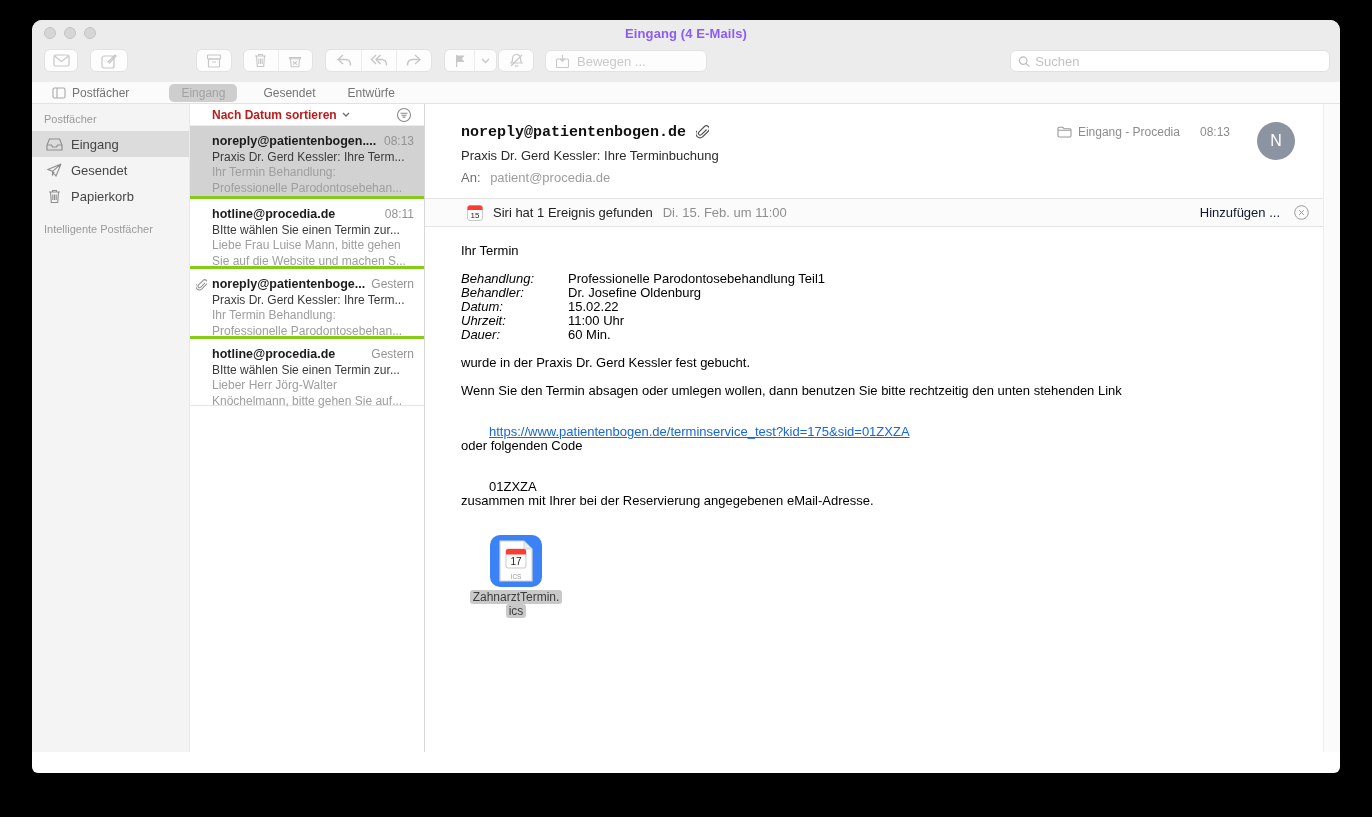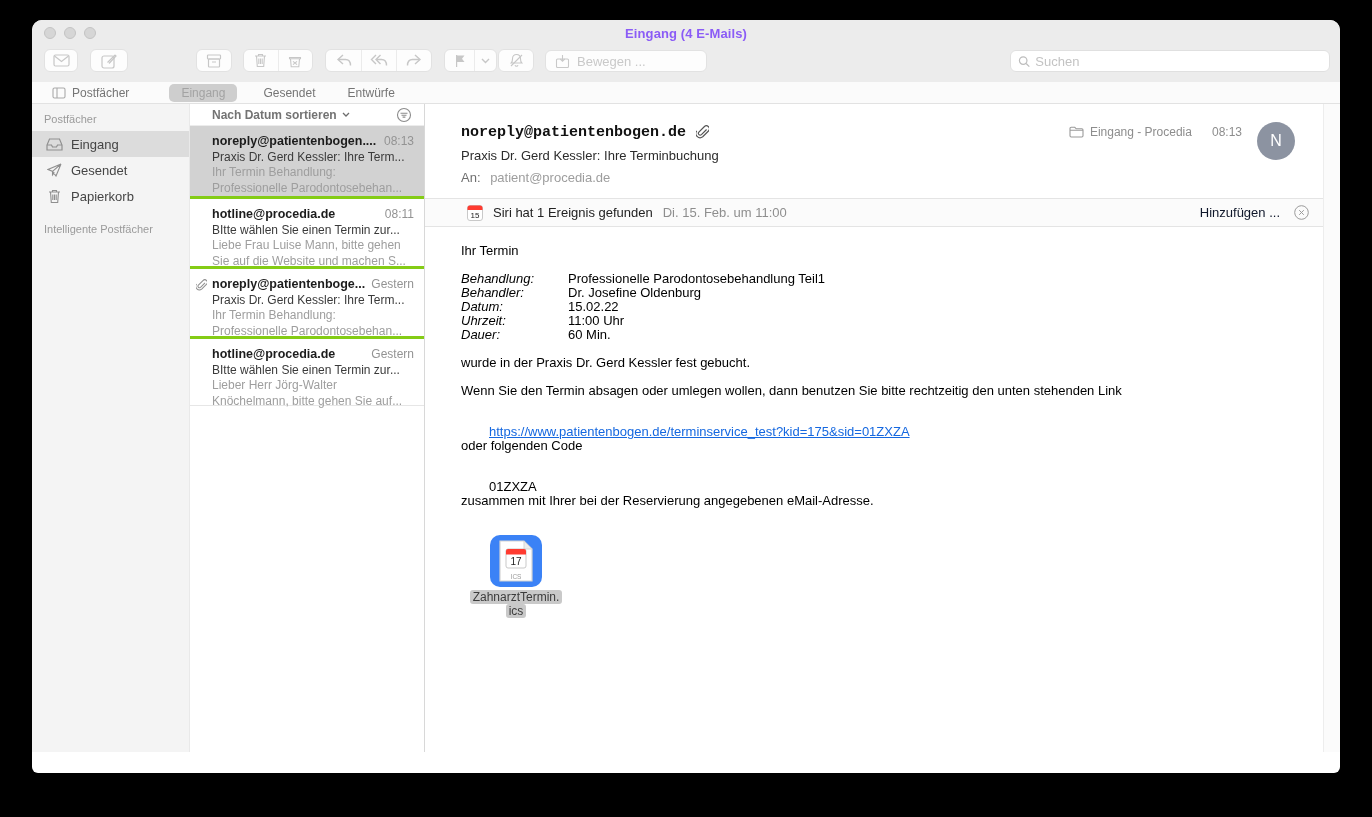--- a/index.html
+++ b/index.html
@@ -43,21 +43,21 @@
   .sidebar { width:158px; background:#f4f4f4; border-right:1px solid #e9e9e9; padding-top:7px; }
   .sb-header { font-size:11px; color:#9a9a9a; padding:2px 0 6px 12px; }
   .sb-item { height:26px; display:flex; align-items:center; gap:8px; padding-left:14px; font-size:13px; color:#454545; }
   .sb-item.selected { background:#dcdcdc; }
   .sb-item .sb-ico { color:#8f8f8f; display:flex; width:17px; justify-content:center; }
   .sb-smart { font-size:11px; color:#9a9a9a; padding:14px 0 0 12px; }
 
   .msglist { width:235px; background:#fff; border-right:1px solid #d8d8d8; }
   .list-header { height:22px; display:flex; align-items:center; justify-content:space-between;
     padding:0 12px 0 22px; border-bottom:1px solid #ececec; }
-  .sort-label { font-size:12px; font-weight:bold; color:#737373; display:flex; align-items:center; gap:5px; }
+  .sort-label { font-size:12px; font-weight:bold; color:#b91c1c; display:flex; align-items:center; gap:5px; }
   .sort-label svg { color:#6d6d6d; }
   .filter-ico { color:#8b8b8b; display:flex; }
   .row { position:relative; height:70px; padding:8px 10px 0 22px; }
   .row.selected { background:#d2d2d2; }
   .row + .row::before, .row.after-line::after { content:""; }
   .row:not(.selected):not(:first-child) { border-top:3px solid #84cc16; }
   .row.last { border-bottom:1px solid #e6e6e6; }
   .row .clip { position:absolute; left:6px; top:10px; color:#8f8f8f; }
   .row-top { display:flex; justify-content:space-between; align-items:baseline; }
   .row-sender { font-size:12.5px; font-weight:bold; color:#1c1c1c; white-space:nowrap; overflow:hidden; }
@@ -69,21 +69,21 @@
   .scrolltrack { position:absolute; top:0; right:0; bottom:0; width:17px; background:#fbfbfb; border-left:1px solid #ededed; }
 
   .msg-header { position:relative; height:94px; padding:20px 0 0 36px; }
   .mh-sender-line { display:flex; align-items:center; gap:10px;font-family:Liberation Mono, monospace; }
   .mh-sender { font-size:15px; font-weight:bold; color:#111; }
   .mh-clip { color:#555; display:flex; }
   .mh-subject { font-size:13px; color:#2c2c2c; margin-top:7px; }
   .mh-to { font-size:13px; margin-top:7px; }
   .mh-to .to-label { color:#6f6f6f; margin-right:6px; }
   .mh-to .to-addr { color:#9d9d9d; }
-  .mh-meta { position:absolute; top:21px; right:98px; font-size:12px; color:#8d8d8d; display:flex; align-items:center; gap:6px; }
+  .mh-meta { position:absolute; top:21px; right:110px; font-size:12px; color:#8d8d8d; display:flex; align-items:center; gap:6px; }
   .mh-meta .folder-ico { color:#9a9a9a; display:flex; }
   .mh-meta .mh-time { margin-left:14px; }
   .avatar { position:absolute; top:18px; right:45px; width:38px; height:38px; border-radius:50%;
     background:#8c93a1; color:#fff; font-size:16px; display:flex; align-items:center; justify-content:center; }
 
   .siri-bar { height:29px; margin-right:17px; border-top:1px solid #e4e4e4; border-bottom:1px solid #e4e4e4;
     background:#fbfbfb; display:flex; align-items:center; padding:0 14px 0 42px; font-size:13px; }
   .siri-title { color:#222; font-weight:500; margin-left:10px; }
   .siri-detail { color:#8e8e8e; margin-left:10px; }
   .siri-spacer { flex:1; }

